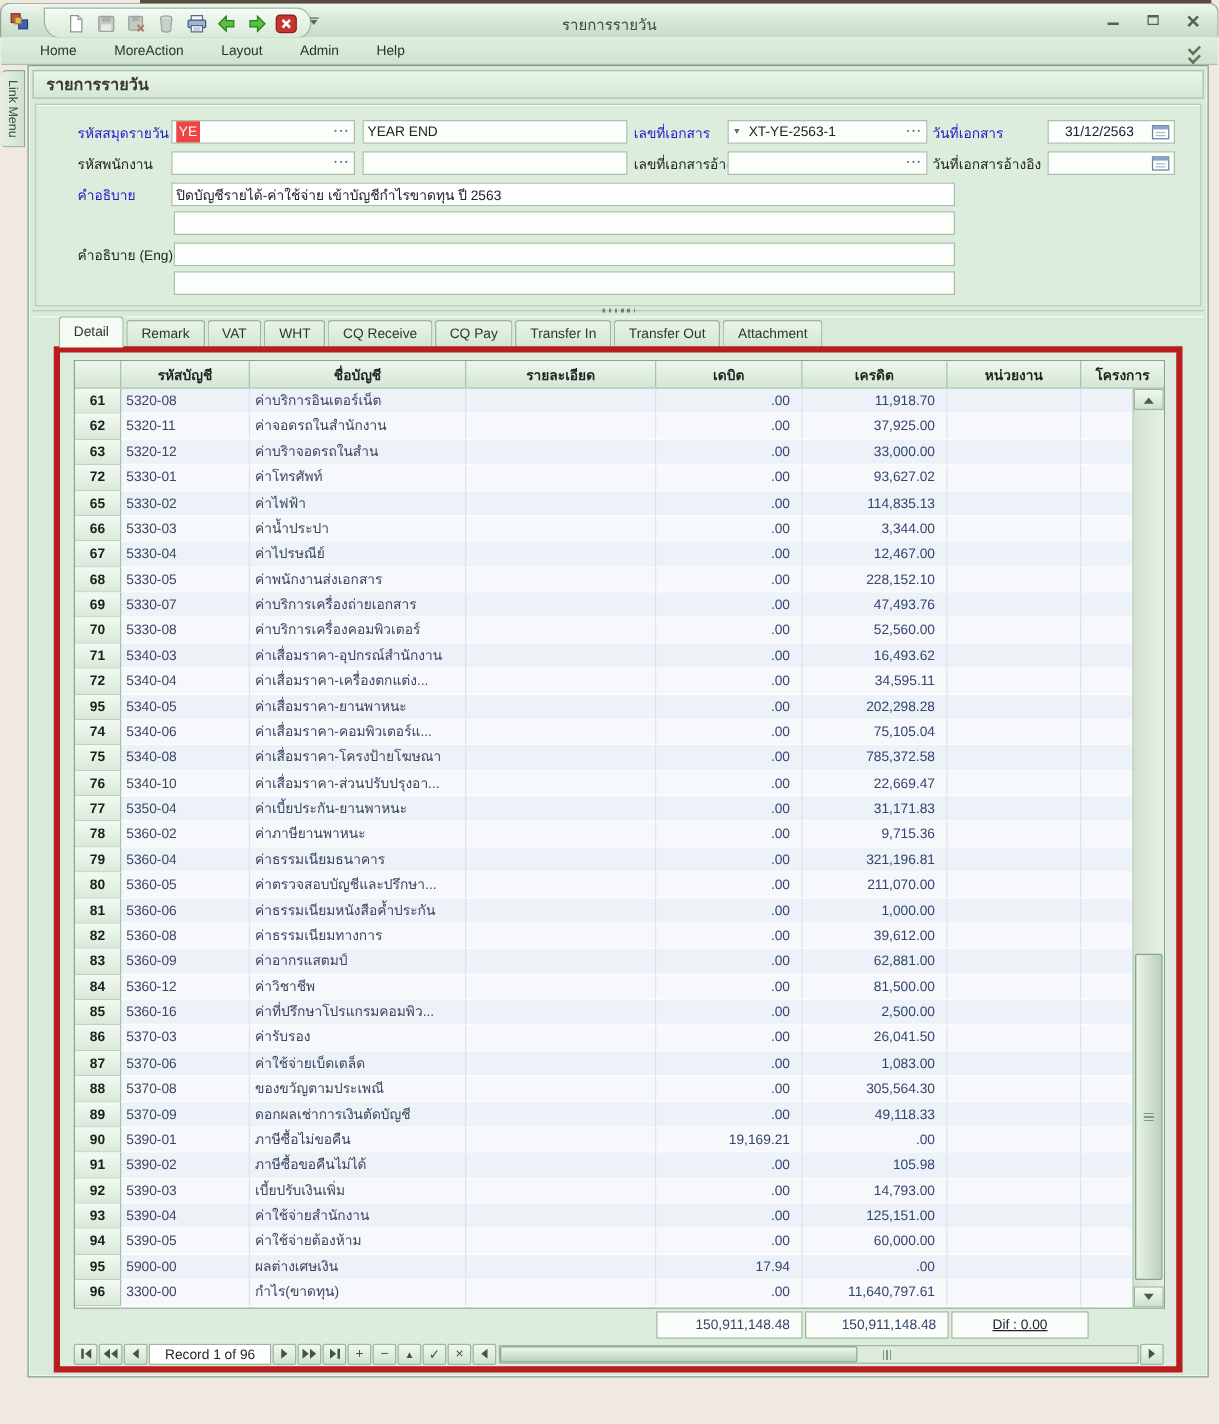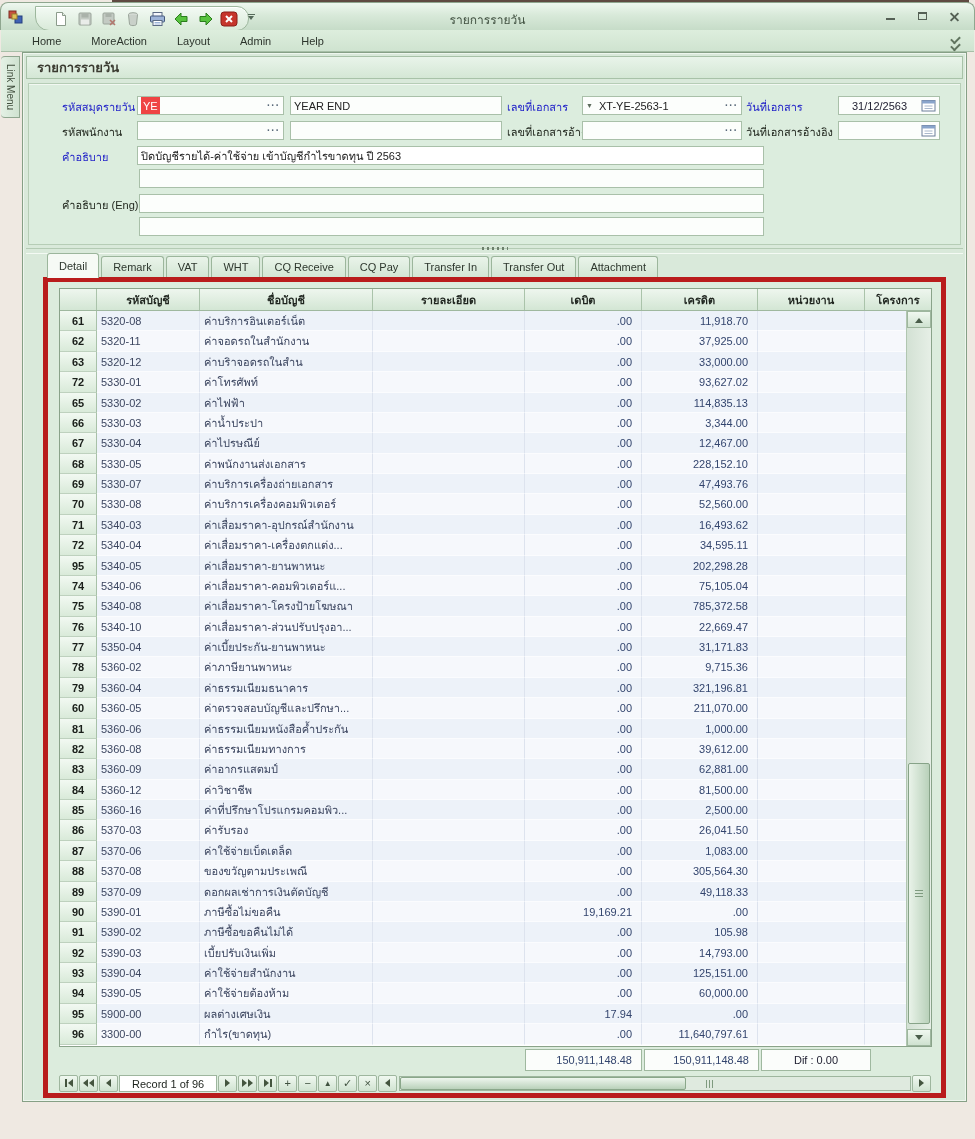--- a/index.html
+++ b/index.html
@@ -109,21 +109,21 @@
   .vs-grip{position:absolute;left:50%;top:50%;width:8px;height:7px;margin:-3px 0 0 -4px;
     background:repeating-linear-gradient(#7f9b7f 0 1px,transparent 1px 3px);}
   .tri-up{width:0;height:0;border:4px solid transparent;border-bottom:5px solid #4a5d4a;margin-top:-3px;}
   .tri-down{width:0;height:0;border:4px solid transparent;border-top:5px solid #4a5d4a;margin-bottom:-3px;}
 
   
   .totals{position:absolute;left:11px;top:767px;width:873px;height:22px;}
   .tot{position:absolute;height:22px;background:#fbfdfb;border:1px solid #9fb89f;box-sizing:border-box;
     line-height:20px;text-align:right;padding-right:9px;color:#33456e;}
   .tot-debit{left:466px;width:117px;} .tot-credit{left:585px;width:115px;}
-  .tot-dif{left:702px;width:110px;text-align:center;padding-right:0;color:#223;}
+  .tot-dif{left:702px;width:110px;text-align:center;padding-right:0;color:#223;text-decoration:underline;}
 
   
   .navrow{position:absolute;left:11px;top:792px;width:873px;height:18px;display:flex;align-items:center;}
   .nav-btn{height:17px;min-width:19px;margin-right:1px;display:flex;align-items:center;justify-content:center;
     background:linear-gradient(#f0f8f0,#d0e3d1);border:1px solid #9eb69e;border-radius:2px;box-sizing:border-box;
     color:#3f513f;font-size:11px;cursor:pointer;gap:1px;}
   .rec-label{height:17px;line-height:16px;padding:0 12px;background:#fff;border:1px solid #9eb69e;
     box-sizing:border-box;margin-right:1px;color:#1c221c;}
   .tl{width:0;height:0;border:4px solid transparent;border-right:5px solid #44553f;border-left:none;}
   .tr2{width:0;height:0;border:4px solid transparent;border-left:5px solid #44553f;border-right:none;}
@@ -534,21 +534,21 @@
                 <div class="gcell rownum c-no">79</div>
                 <div class="gcell c-code">5360-04</div>
                 <div class="gcell c-name">ค่าธรรมเนียมธนาคาร</div>
                 <div class="gcell c-detail"></div>
                 <div class="gcell amt c-debit">.00</div>
                 <div class="gcell amt c-credit">321,196.81</div>
                 <div class="gcell c-dept"></div>
                 <div class="gcell c-proj"></div>
               </div>
               <div class="grow2 alt">
-                <div class="gcell rownum c-no">60</div>
+                <div class="gcell rownum c-no">80</div>
                 <div class="gcell c-code">5360-05</div>
                 <div class="gcell c-name">ค่าตรวจสอบบัญชีและปรึกษา...</div>
                 <div class="gcell c-detail"></div>
                 <div class="gcell amt c-debit">.00</div>
                 <div class="gcell amt c-credit">211,070.00</div>
                 <div class="gcell c-dept"></div>
                 <div class="gcell c-proj"></div>
               </div>
               <div class="grow2">
                 <div class="gcell rownum c-no">81</div>

